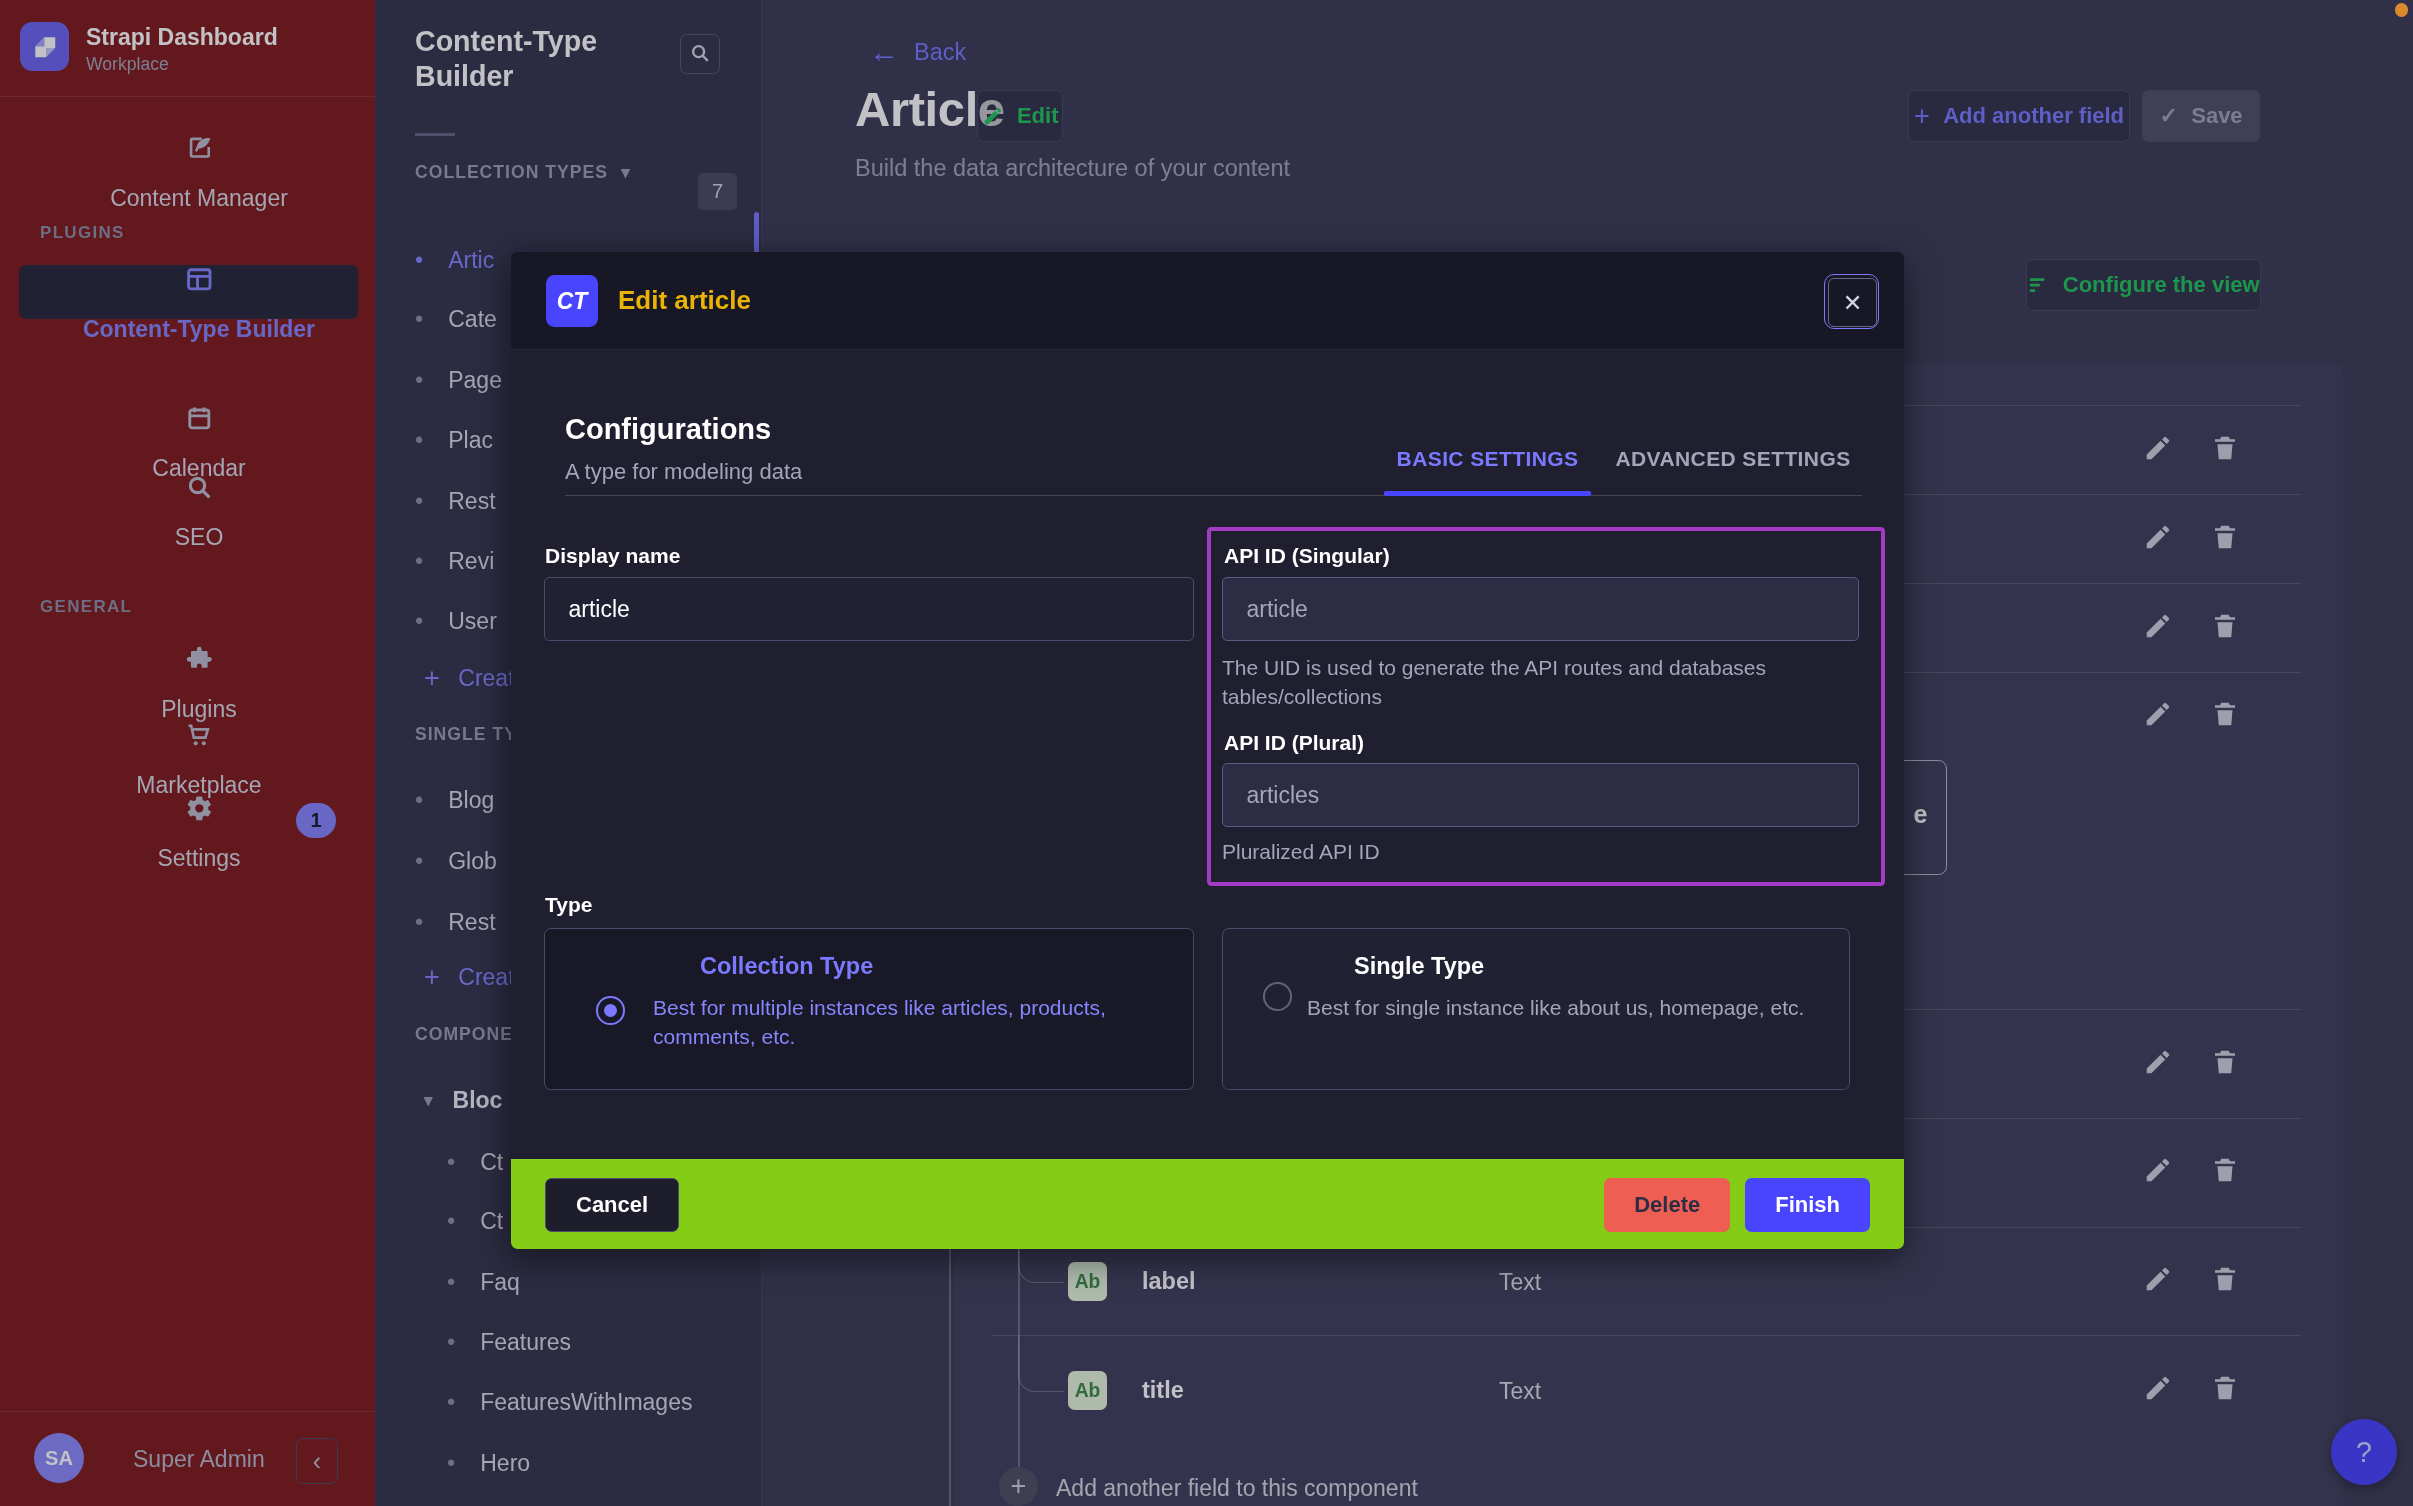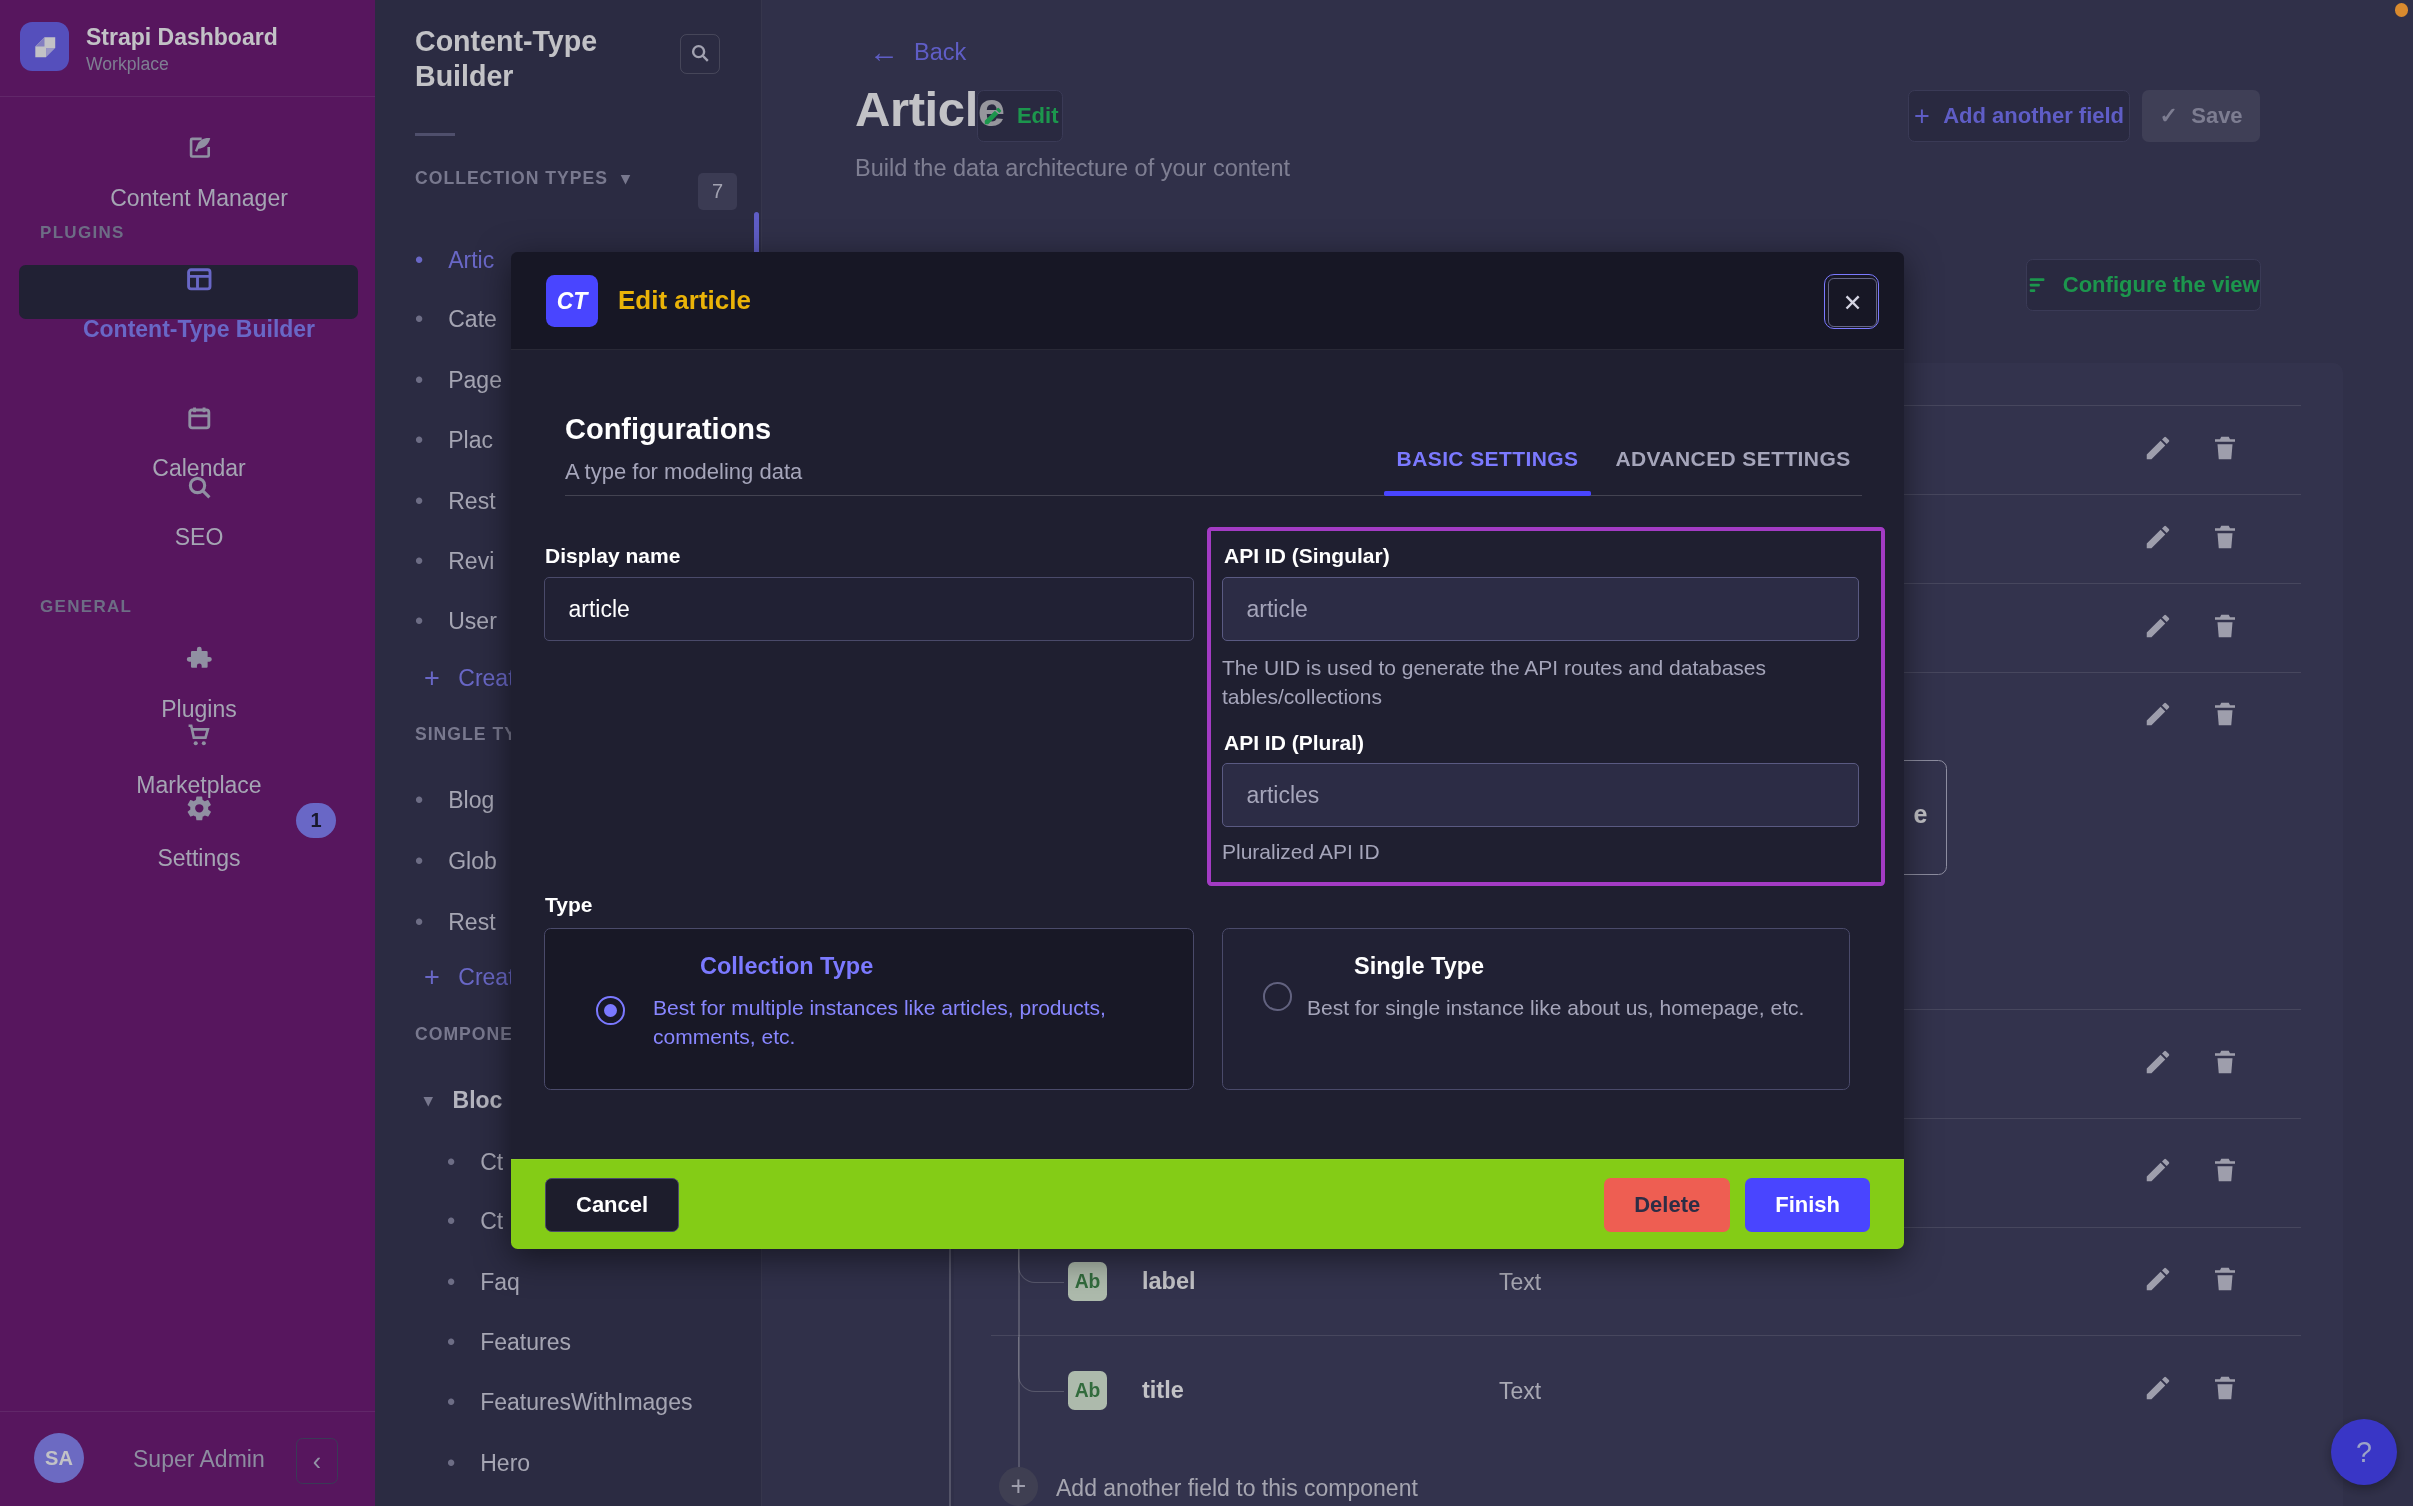--- a/index.html
+++ b/index.html
@@ -1,20 +1,20 @@
 <!DOCTYPE html>
 <html style="font-size:13.4px"><head>
 <meta charset="utf-8">
 <style>
   html,body{margin:0;padding:0;background:#14141f;}
   .stage{position:relative;width:2413px;height:1507px;overflow:hidden;
          background:#3d3d59;font-family:"Liberation Sans",sans-serif;color:#fff;}
   .abs{position:absolute;}
   
-  .sidebar1{left:0;top:0;width:375px;height:1507px;background:#701a75;border-right:0.8px solid rgba(255,255,255,.08);}
+  .sidebar1{left:0;top:0;width:375px;height:1507px;background:#7f1d1d;border-right:0.8px solid rgba(255,255,255,.08);}
   .sidebar2{left:375px;top:0;width:386px;height:1507px;background:#36364f;border-right:0.8px solid rgba(255,255,255,.08);}
   .hline{height:0.8px;background:rgba(255,255,255,.1);}
   .apptitle{font-size:23px;font-weight:bold;color:#fff;}
   .appsub{font-size:17.6px;color:#a5a5ba;}
   .navitem{height:54px;width:339px;display:flex;align-items:center;gap:22px;padding-left:22px;
            box-sizing:border-box;border-radius:6.7px;font-size:23px;color:#d8d8e6;cursor:pointer;flex-direction:column;}
   .navitem.active{background:#28283c;color:#8886ff;font-weight:bold;}
   .nico{width:28.6px;height:28.6px;flex:0 0 28.6px;color:#bcbccf;display:inline-flex;}
   .navitem.active .nico{color:#8886ff;}
   .nico svg{width:100%;height:100%;}
@@ -225,21 +225,21 @@
   <aside class="abs sidebar2">
     <div class="abs p-title" style="left:40px;top:23.5px;width:260px">Content-Type Builder</div>
     <button class="abs searchbtn" style="left:305px;top:34px">
       <span><svg viewBox="0 0 24 24" fill="none" stroke="currentColor" stroke-width="2.6" width="22" height="22">
             <circle cx="10.5" cy="10.5" r="6"></circle>
             <path d="M15 15l5.5 5.5"></path>
           </svg></span>
     </button>
     <div class="abs" style="left:40px;top:133px;width:40px;height:2.5px;background:#666687"></div>
 
-    <div class="abs p-sechead" style="left:40px;top:168px">
+    <div class="abs p-sechead" style="left:40px;top:162px">
       <span>COLLECTION TYPES</span>
       <span class="chev">▾</span>
     </div>
     <div class="abs cbadge" style="left:323px;top:173px">7</div>
 
     <div class="abs p-item active" style="left:40px;top:237px">
         <span class="blt">•</span>
         <span>Artic</span>
       </div>
     <div class="abs p-item" style="left:40px;top:296px">

